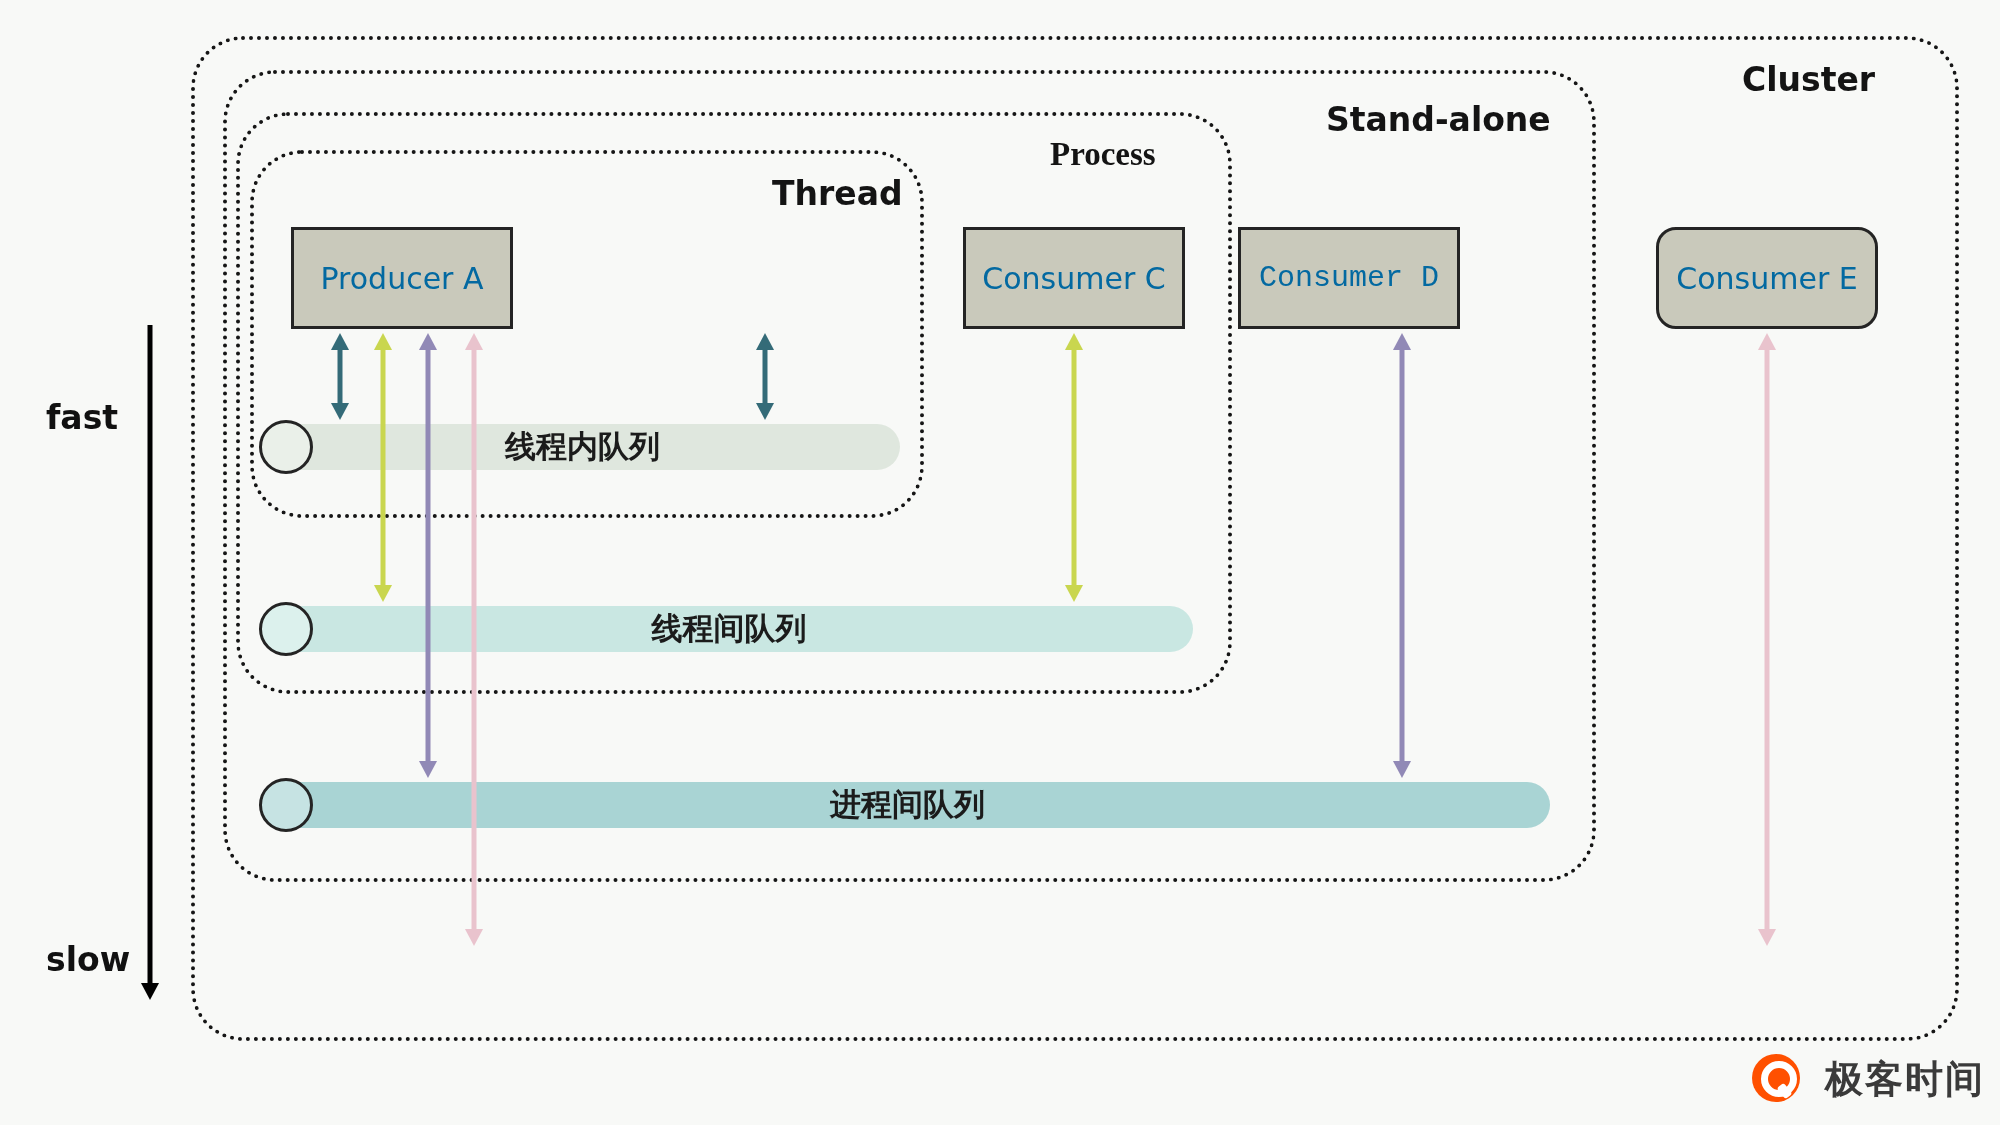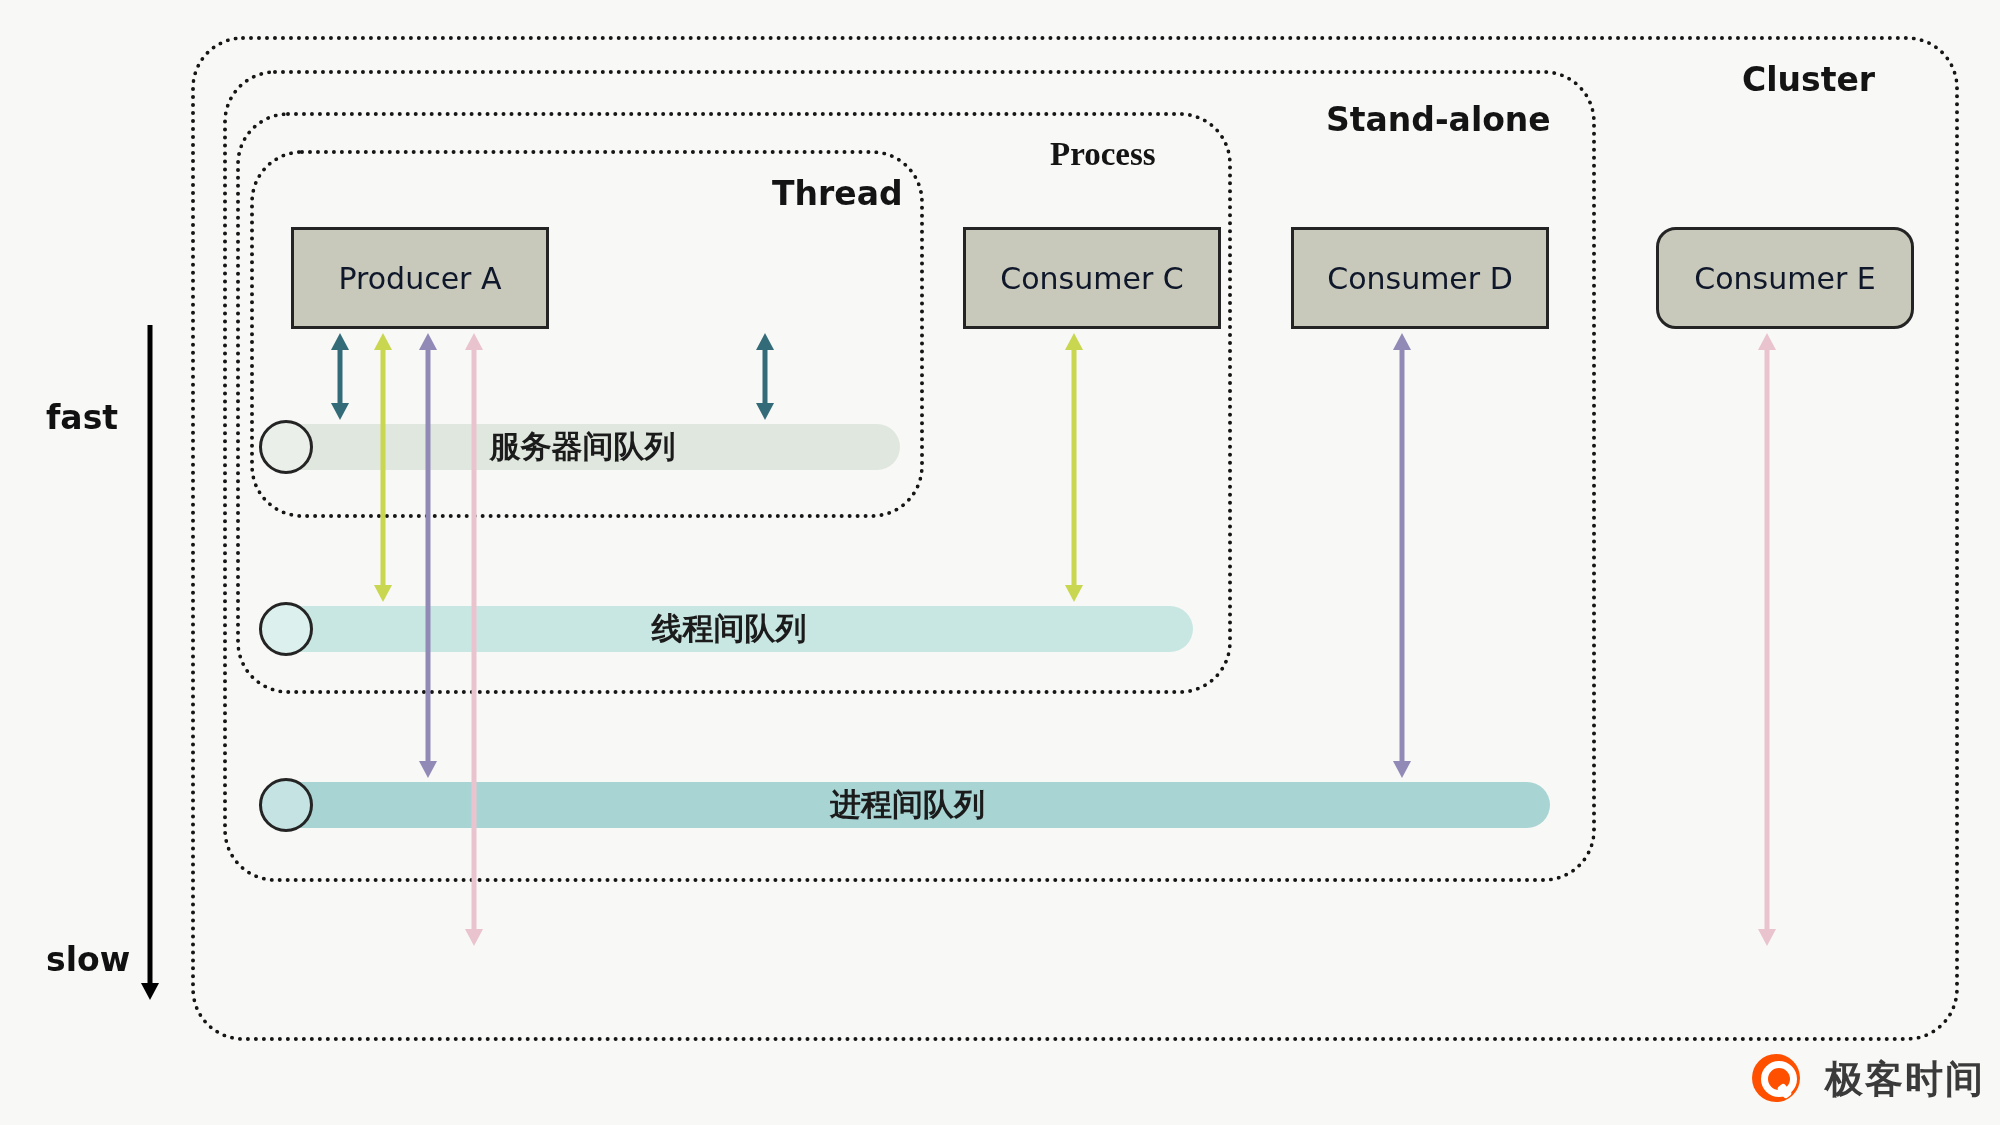--- a/index.html
+++ b/index.html
@@ -13,27 +13,27 @@
   #g-process{left:236px;top:112px;width:988px;height:574px;}
   #g-thread{left:250px;top:150px;width:666px;height:360px;}
 
   .group-label{position:absolute;font-weight:bold;font-size:33px;color:#141414;white-space:nowrap;}
   #lbl-cluster{left:1742px;top:60px;}
   #lbl-standalone{left:1326px;top:100px;}
   #lbl-process{left:1050px;top:136px;font-family:Liberation Serif, serif;}
   #lbl-thread{left:772px;top:174px;}
 
   
-  .node{position:absolute;top:227px;width:258px;height:102px;box-sizing:border-box;
+  .node{position:absolute;top:227px;width:222px;height:102px;box-sizing:border-box;
         border:3px solid #242424;display:flex;align-items:center;justify-content:center;
-        font-size:30px;color:#0f172a;white-space:nowrap;}
+        font-size:30px;color:#0369a1;white-space:nowrap;}
   #n-producer-a{left:291px;}
   #n-consumer-b{left:654px;}
   #n-consumer-c{left:963px;}
-  #n-consumer-d{left:1291px;}
+  #n-consumer-d{left:1238px;font-family:Liberation Mono, monospace;}
   #n-consumer-e{left:1656px;border-radius:20px;}
 
   
   .queue{position:absolute;height:46px;border-radius:23px;display:flex;align-items:center;
          justify-content:center;font-size:31px;font-weight:bold;color:#1b1b1b;white-space:nowrap;}
   #q-in-thread{left:265px;top:424px;width:635px;}
   #q-inter-thread{left:265px;top:606px;width:928px;}
   #q-inter-process{left:265px;top:782px;width:1285px;}
   #q-inter-server{left:265px;top:950px;width:1616px;}
   .queue .dot{position:absolute;left:-6px;top:50%;transform:translateY(-50%);
@@ -66,21 +66,21 @@
   <div class="group" id="g-process"></div>
   <div class="group" id="g-thread"></div>
 
   <div class="group-label" id="lbl-cluster">Cluster</div>
   <div class="group-label" id="lbl-standalone">Stand-alone</div>
   <div class="group-label" id="lbl-process">Process</div>
   <div class="group-label" id="lbl-thread">Thread</div>
 
   <div class="queue" id="q-in-thread" style="background-color: rgb(223, 231, 222);">
     <span class="dot" style="background-color: rgb(234, 240, 233);"></span>
-    <span>服务器间队列</span>
+    <span>线程内队列</span>
   </div>
   <div class="queue" id="q-inter-thread" style="background-color: rgb(201, 231, 226);">
     <span class="dot" style="background-color: rgb(220, 241, 237);"></span>
     <span>线程间队列</span>
   </div>
   <div class="queue" id="q-inter-process" style="background-color: rgb(169, 212, 212);">
     <span class="dot" style="background-color: rgb(198, 227, 227);"></span>
     <span>进程间队列</span>
   </div>
 

